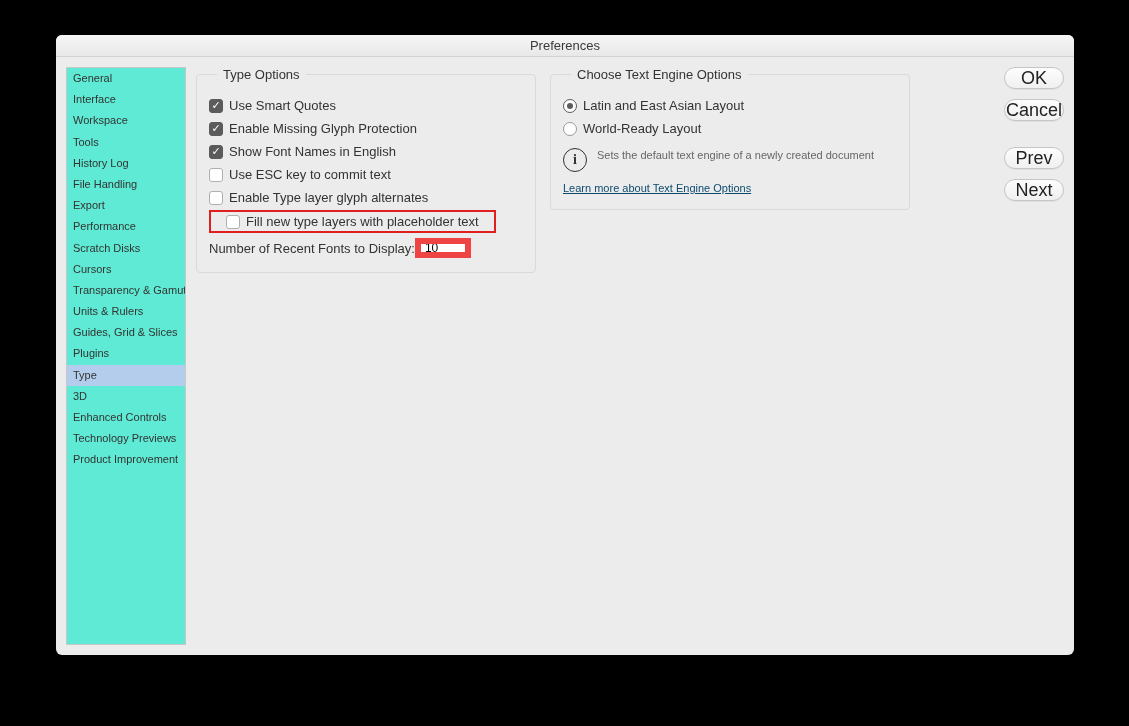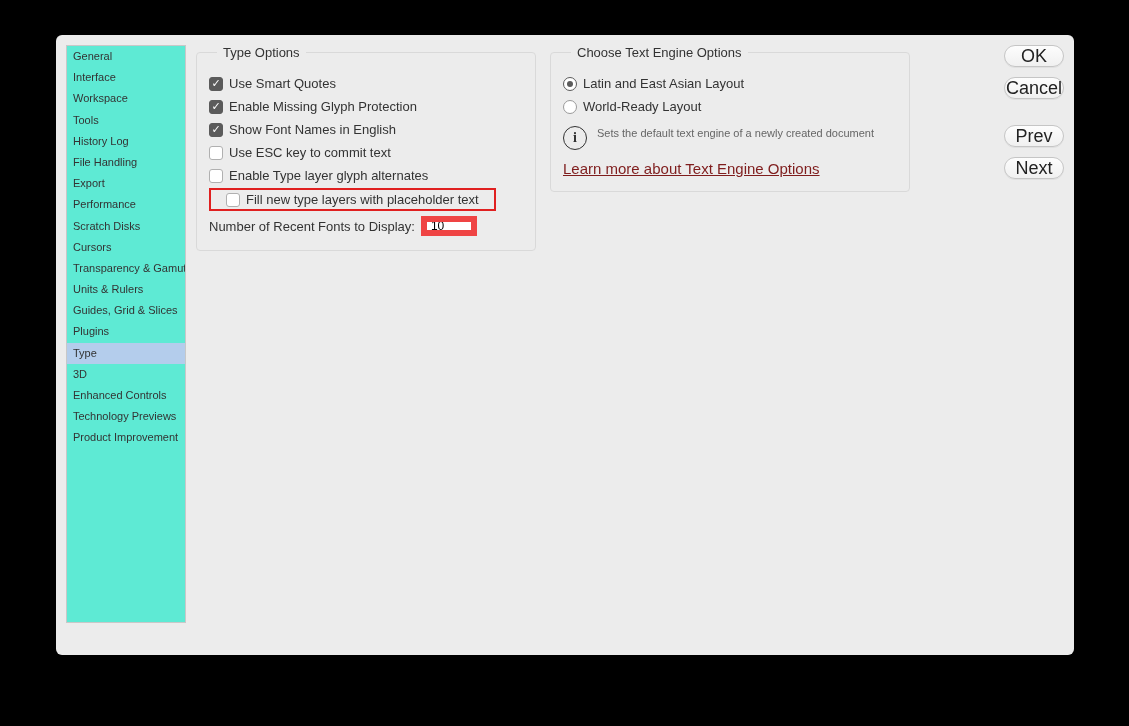--- a/index.html
+++ b/index.html
@@ -113,21 +113,20 @@
     .highlight-box {
       border: 2px solid #e02020;
       padding: 2px 15px;
       display: inline-flex;
       align-items: center;
       gap: 6px;
     }
     .number-row {
       display: flex;
       align-items: center;
-      gap: 6px;
       padding-top: 4px;
       font-size: 13px;
     }
     .number-row input {
       width: 56px;
       height: 20px;
       border: 6px solid #ef4444;
       background: #fff;
       padding: 0 4px;
       font-size: 12px;
@@ -171,23 +170,23 @@
       font-weight: bold;
       font-size: 14px;
       flex-shrink: 0;
     }
     .info-text {
       font-size: 11px;
       color: #666;
       line-height: 1.3;
     }
     .link {
-      color: #7f1d1d;
+      color: #0c4a6e;
       text-decoration: underline;
-      font-size: 15px;
+      font-size: 11px;
       cursor: pointer;
       display: inline-block;
       margin-top: 4px;
     }
     .actions {
       display: flex;
       flex-direction: column;
       gap: 10px;
       width: 60px;
     }
@@ -210,20 +209,21 @@
     }
     .checkmark {
       font-size: 11px;
       line-height: 1;
     }
   </style>
 </head>
 <body>
 
 <div class="window">
+  <div class="titlebar">Preferences</div>
   <div class="content">
 
     <div class="sidebar">
       <div class="sidebar-item">General</div>
       <div class="sidebar-item">Interface</div>
       <div class="sidebar-item">Workspace</div>
       <div class="sidebar-item">Tools</div>
       <div class="sidebar-item">History Log</div>
       <div class="sidebar-item">File Handling</div>
       <div class="sidebar-item">Export</div>

